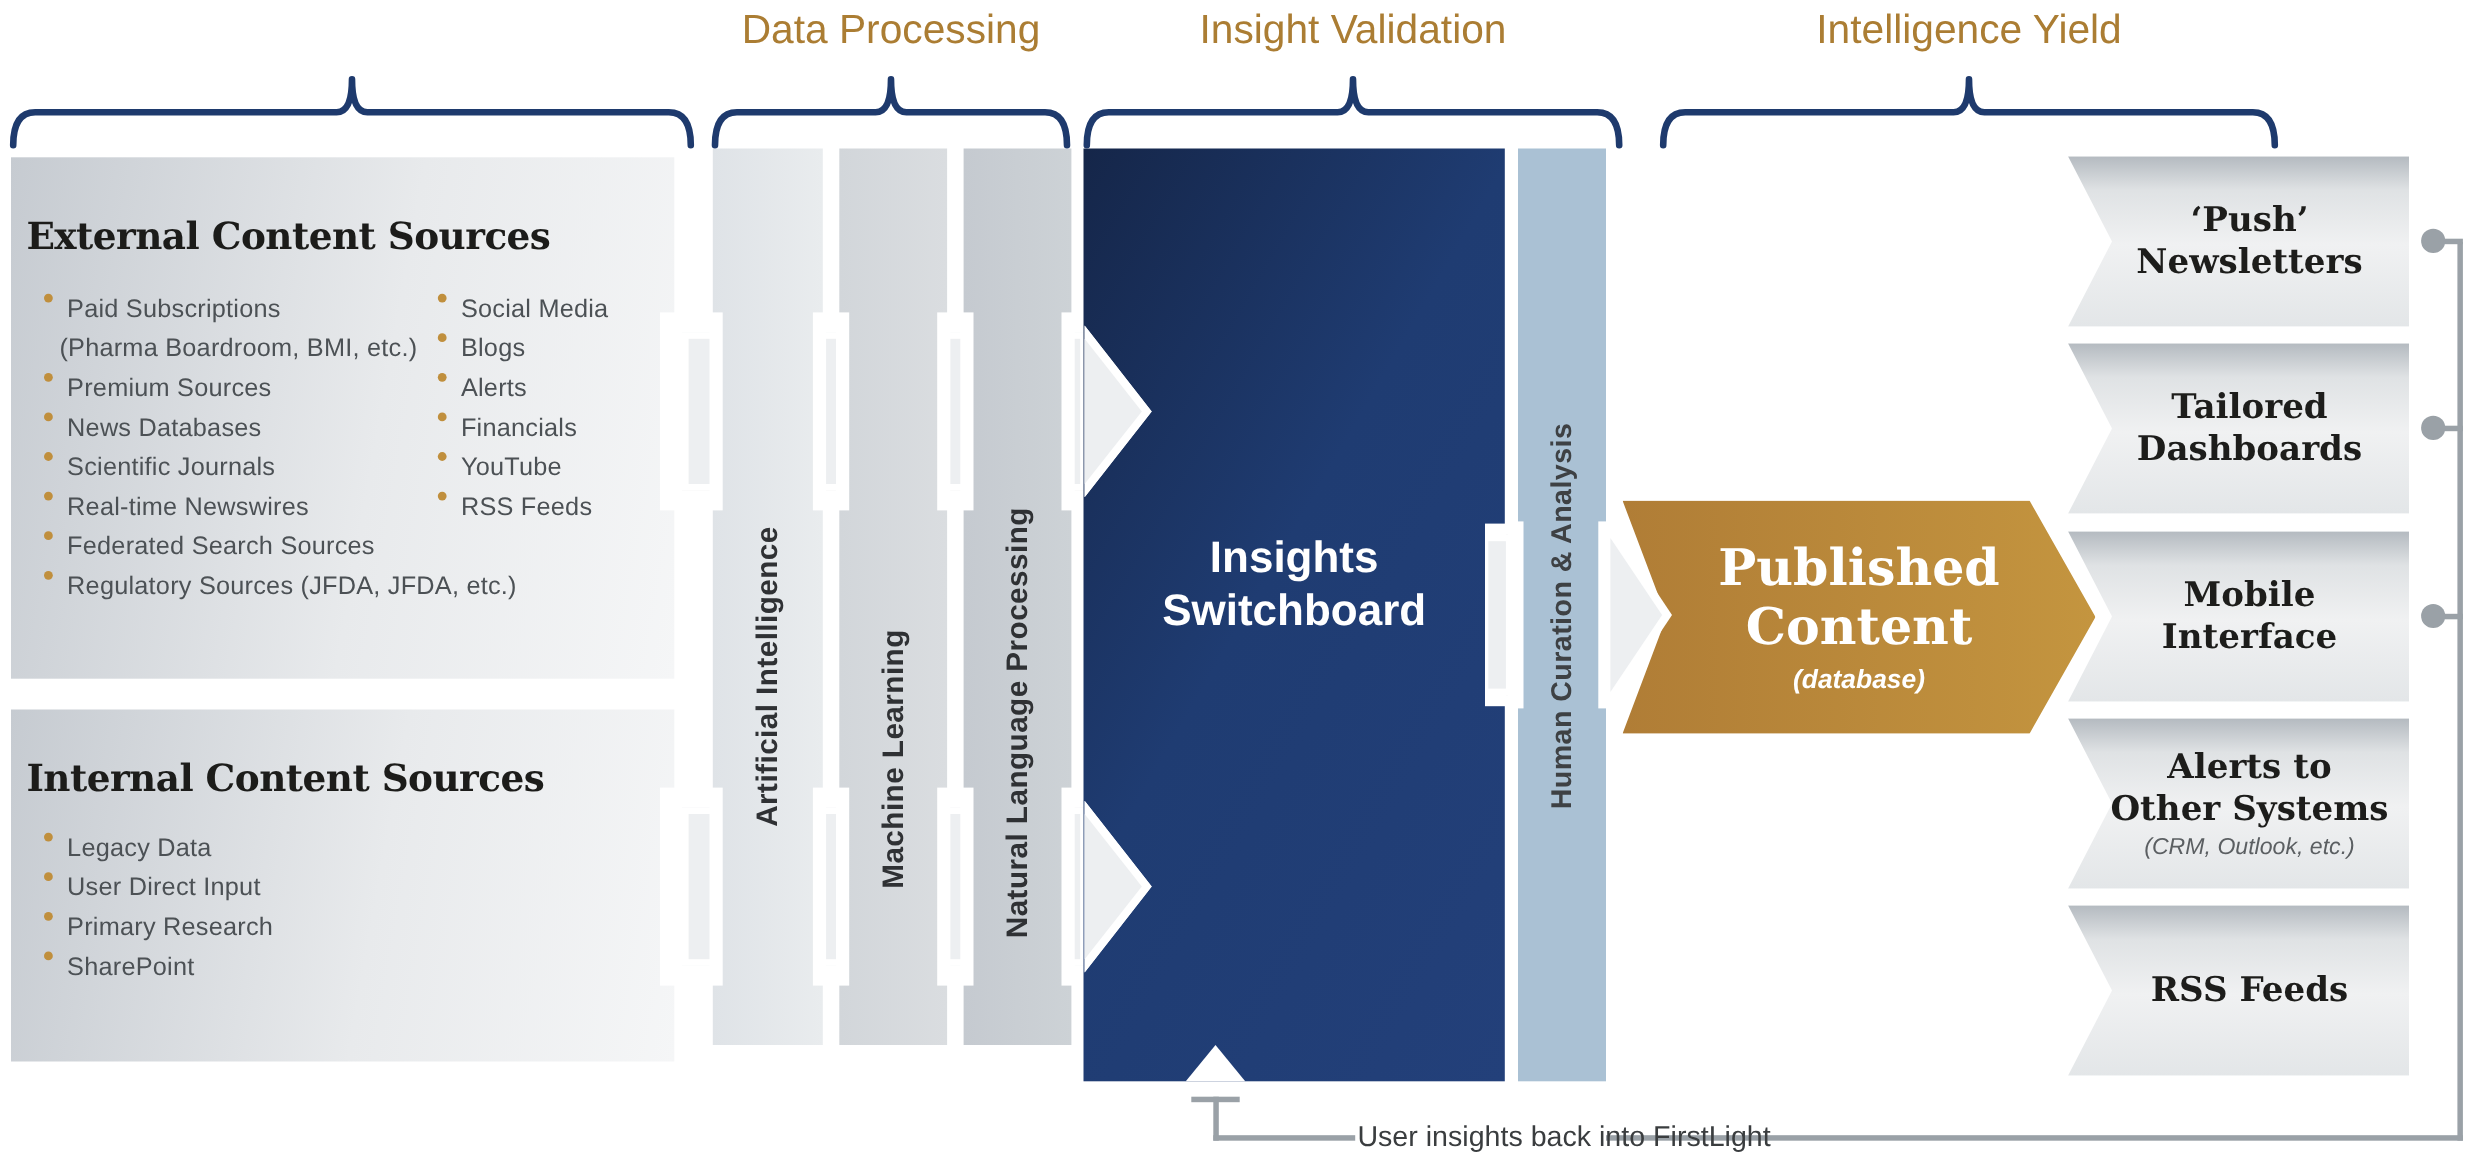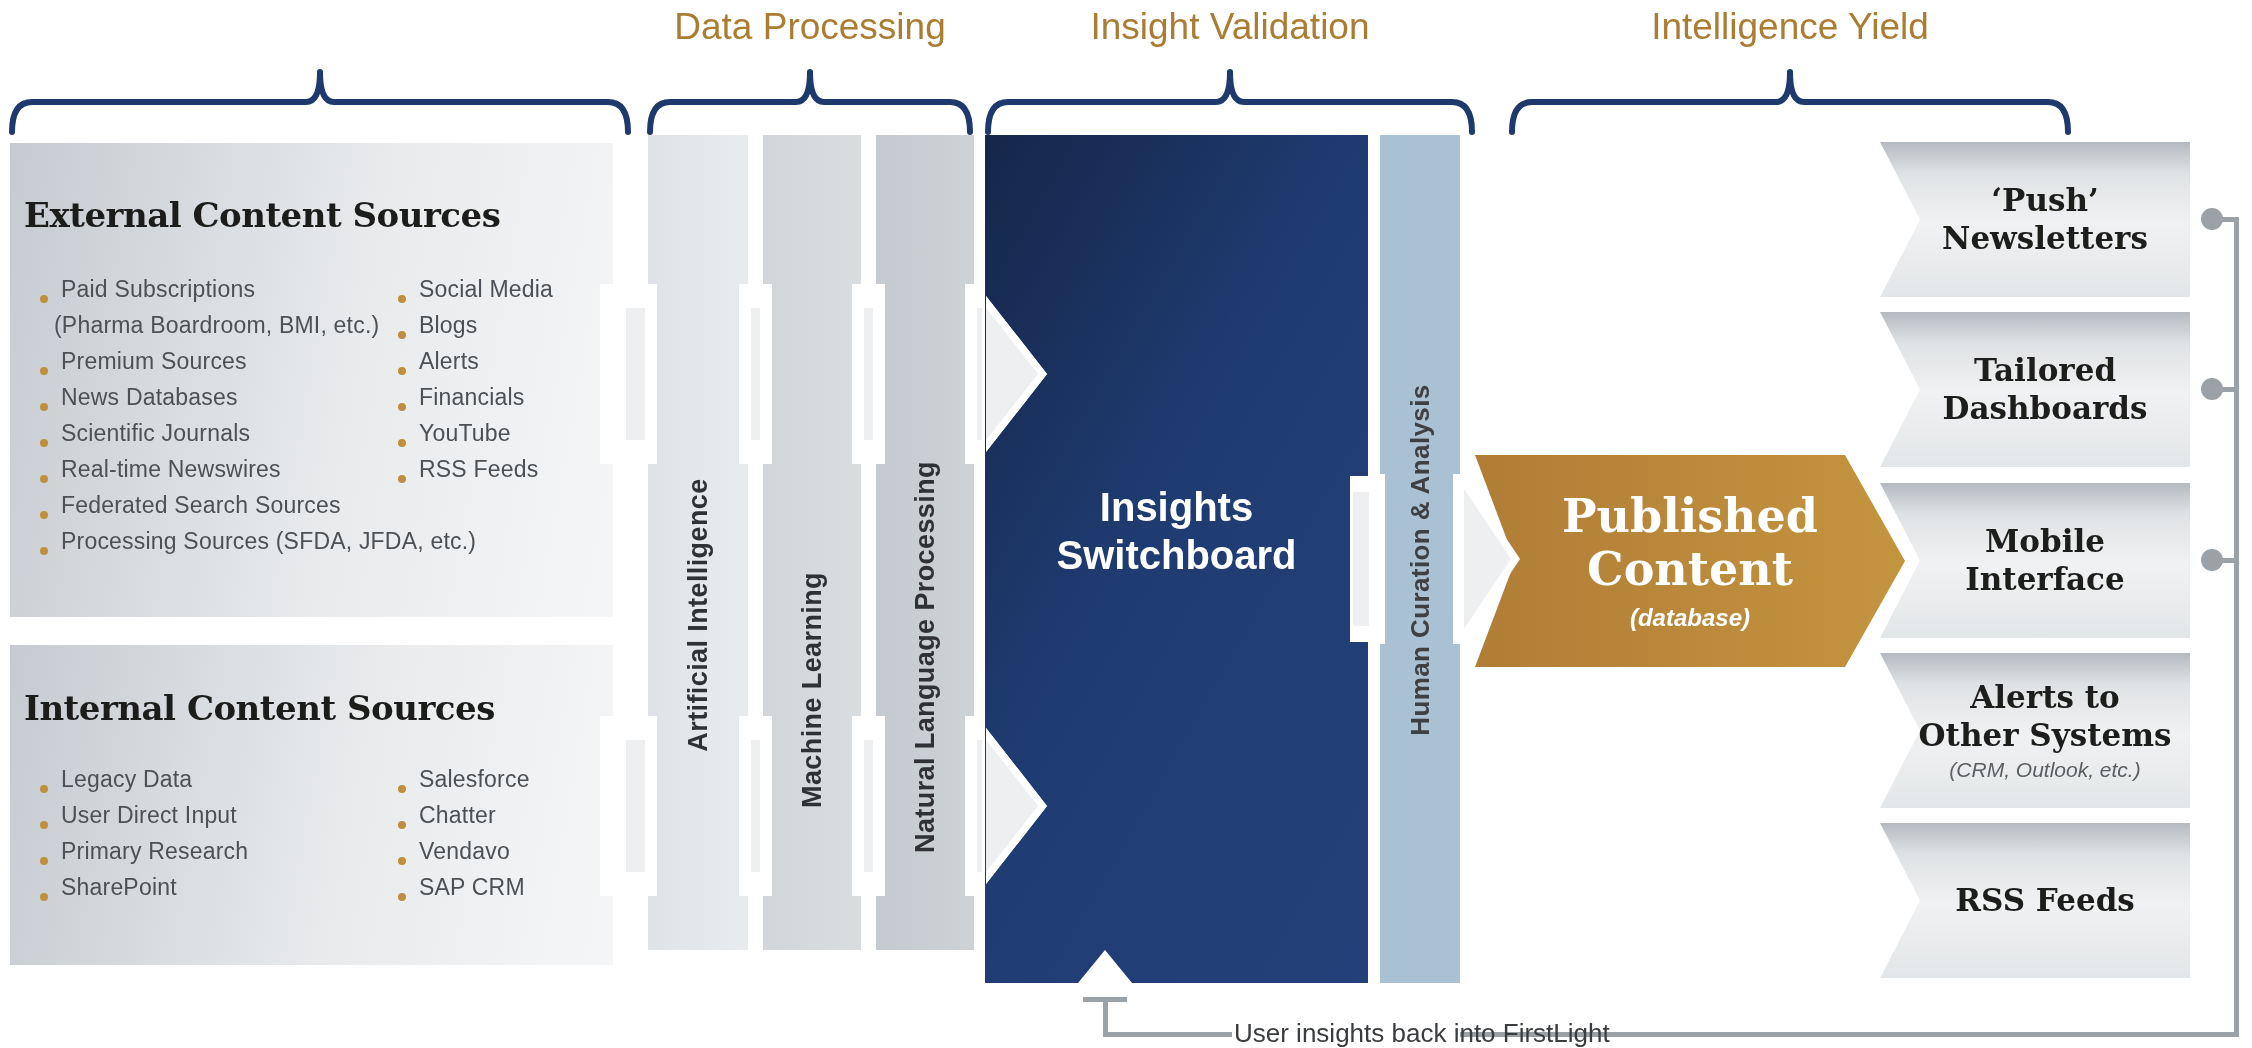--- a/index.html
+++ b/index.html
@@ -10,21 +10,21 @@
   .section-label{position:absolute;top:6px;transform:translateX(-50%);
     font-size:37px;color:#ab7d33;white-space:nowrap;}
   #braces{position:absolute;left:0;top:0;}
 
   
   .source-box{position:absolute;left:10px;width:603px;
     background:linear-gradient(100deg,#c6cbd1 0%,#e8eaec 55%,#f5f6f7 100%);}
   .box-title{position:absolute;left:24px;font-family:"DejaVu Serif",serif;font-weight:bold;
     font-size:34px;color:#1c1c1a;letter-spacing:-0.5px;white-space:nowrap;}
   .bullet-col{position:absolute;}
-  .bullet-row{display:flex;align-items:flex-end;height:36px;}
+  .bullet-row{display:flex;align-items:flex-start;height:36px;}
   .bullet-dot{flex:0 0 auto;width:8px;height:8px;border-radius:50%;background:#c08f3d;margin-right:13px;}
   .bullet-row.cont .bullet-dot{visibility:hidden;}
   .bullet-row.cont{margin-left:-7px;}
   .bullet-text{font-size:23px;color:#4c5155;letter-spacing:0.2px;white-space:nowrap;}
 
   
   .band{position:absolute;background:#edeff1;border:6px solid #ffffff;}
   .tri{position:absolute;width:0;height:0;}
 
   
@@ -102,21 +102,21 @@
       <div class="bullet-row">
         <span class="bullet-dot"></span>
         <span class="bullet-text">Real-time Newswires</span>
       </div>
       <div class="bullet-row">
         <span class="bullet-dot"></span>
         <span class="bullet-text">Federated Search Sources</span>
       </div>
       <div class="bullet-row">
         <span class="bullet-dot"></span>
-        <span class="bullet-text">Processing Sources (SFDA, JFDA, etc.)</span>
+        <span class="bullet-text">Regulatory Sources (JFDA, JFDA, etc.)</span>
       </div>
     </div>
   <div class="bullet-col" id="ext-col2" style="left:398px;top:267px;">
       <div class="bullet-row">
         <span class="bullet-dot"></span>
         <span class="bullet-text">Social Media</span>
       </div>
       <div class="bullet-row">
         <span class="bullet-dot"></span>
         <span class="bullet-text">Blogs</span>
@@ -150,38 +150,20 @@
         <span class="bullet-dot"></span>
         <span class="bullet-text">User Direct Input</span>
       </div>
       <div class="bullet-row">
         <span class="bullet-dot"></span>
         <span class="bullet-text">Primary Research</span>
       </div>
       <div class="bullet-row">
         <span class="bullet-dot"></span>
         <span class="bullet-text">SharePoint</span>
-      </div>
-    </div>
-  <div class="bullet-col" id="int-col2" style="left:398px;top:757px;">
-      <div class="bullet-row">
-        <span class="bullet-dot"></span>
-        <span class="bullet-text">Salesforce</span>
-      </div>
-      <div class="bullet-row">
-        <span class="bullet-dot"></span>
-        <span class="bullet-text">Chatter</span>
-      </div>
-      <div class="bullet-row">
-        <span class="bullet-dot"></span>
-        <span class="bullet-text">Vendavo</span>
-      </div>
-      <div class="bullet-row">
-        <span class="bullet-dot"></span>
-        <span class="bullet-text">SAP CRM</span>
       </div>
     </div>
 
   <div id="columns-layer">
       <div class="proc-col" style="left: 648px; width: 100px; background: linear-gradient(90deg, rgb(223, 227, 231), rgb(233, 236, 238));">
         <div class="rot-label" style="top: 480px;">Artificial Intelligence</div>
       </div>
       <div class="proc-col" style="left: 763px; width: 98px; background: linear-gradient(90deg, rgb(210, 214, 218), rgb(218, 221, 224));">
         <div class="rot-label" style="top: 555px;">Machine Learning</div>
       </div>

